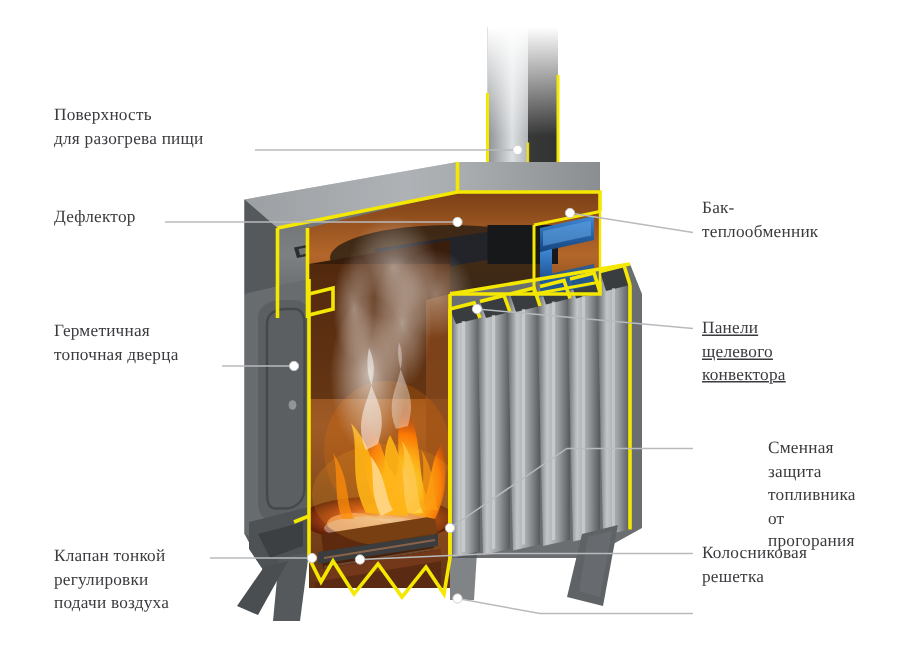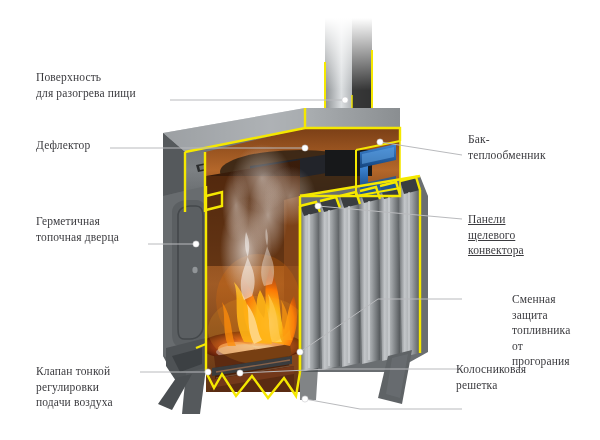--- a/index.html
+++ b/index.html
@@ -324,17 +324,17 @@
   <div class="label right" style="left:468px;top:132px;">Бак-теплообменник</div>
 
   <div class="label right" style="left:468px;top:212px;text-decoration:underline;">Панели
 щелевого
 конвектора</div>
 
   <div class="label right" style="left:468px;top:292px;margin-left:44px;">Сменная защита
 топливника
 от прогорания</div>
 
-  <div class="label right" style="left:456px;top:362px;">Колосниковая
+  <div class="label right" style="left:468px;top:362px;">Колосниковая
 решетка</div>
 
 
 </div>
 
 </body></html>

